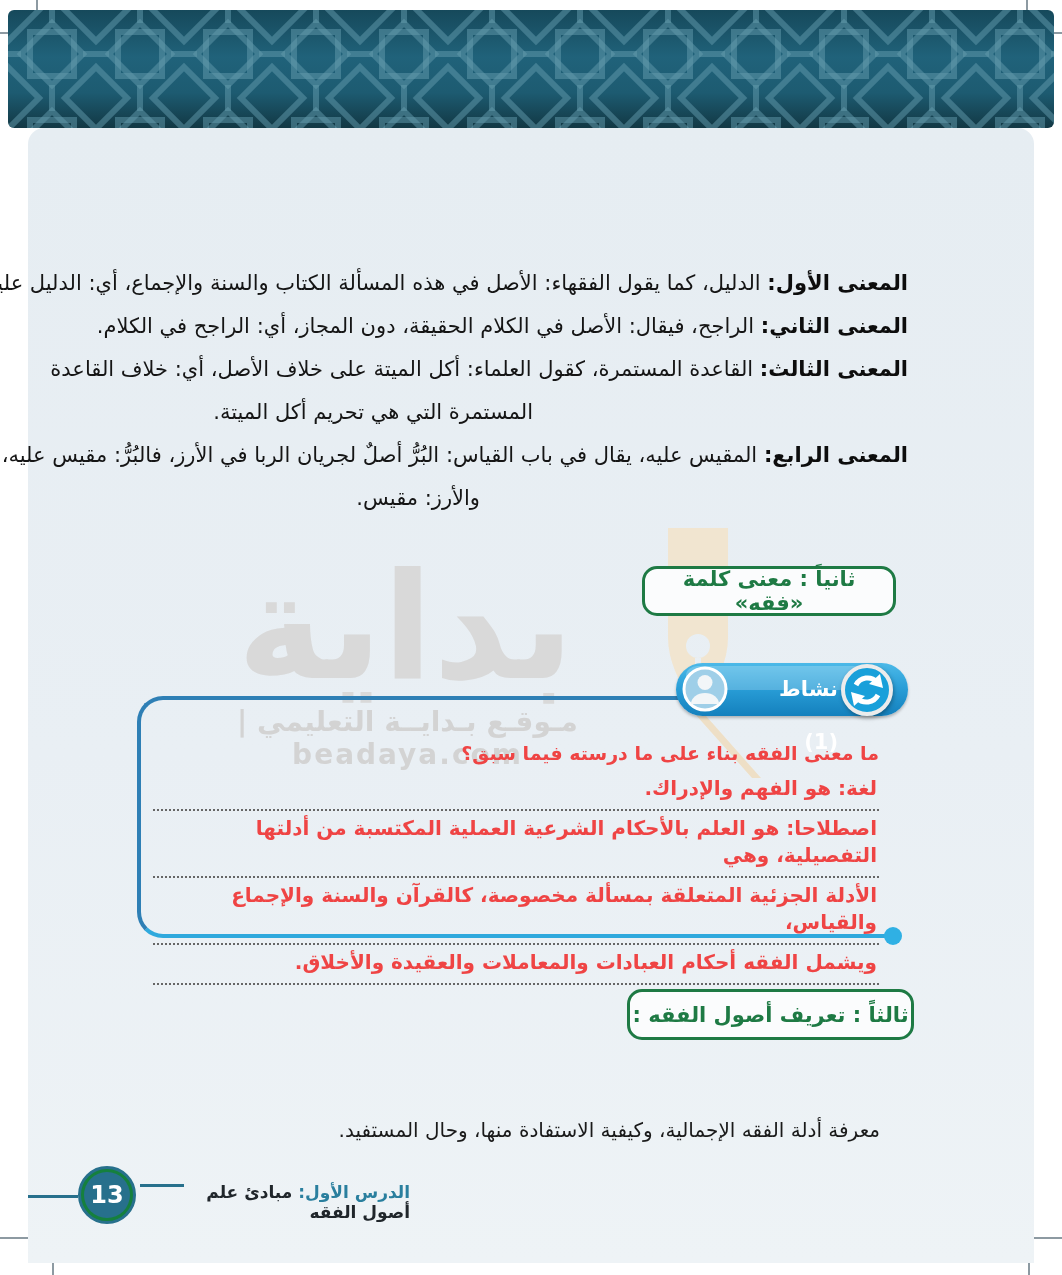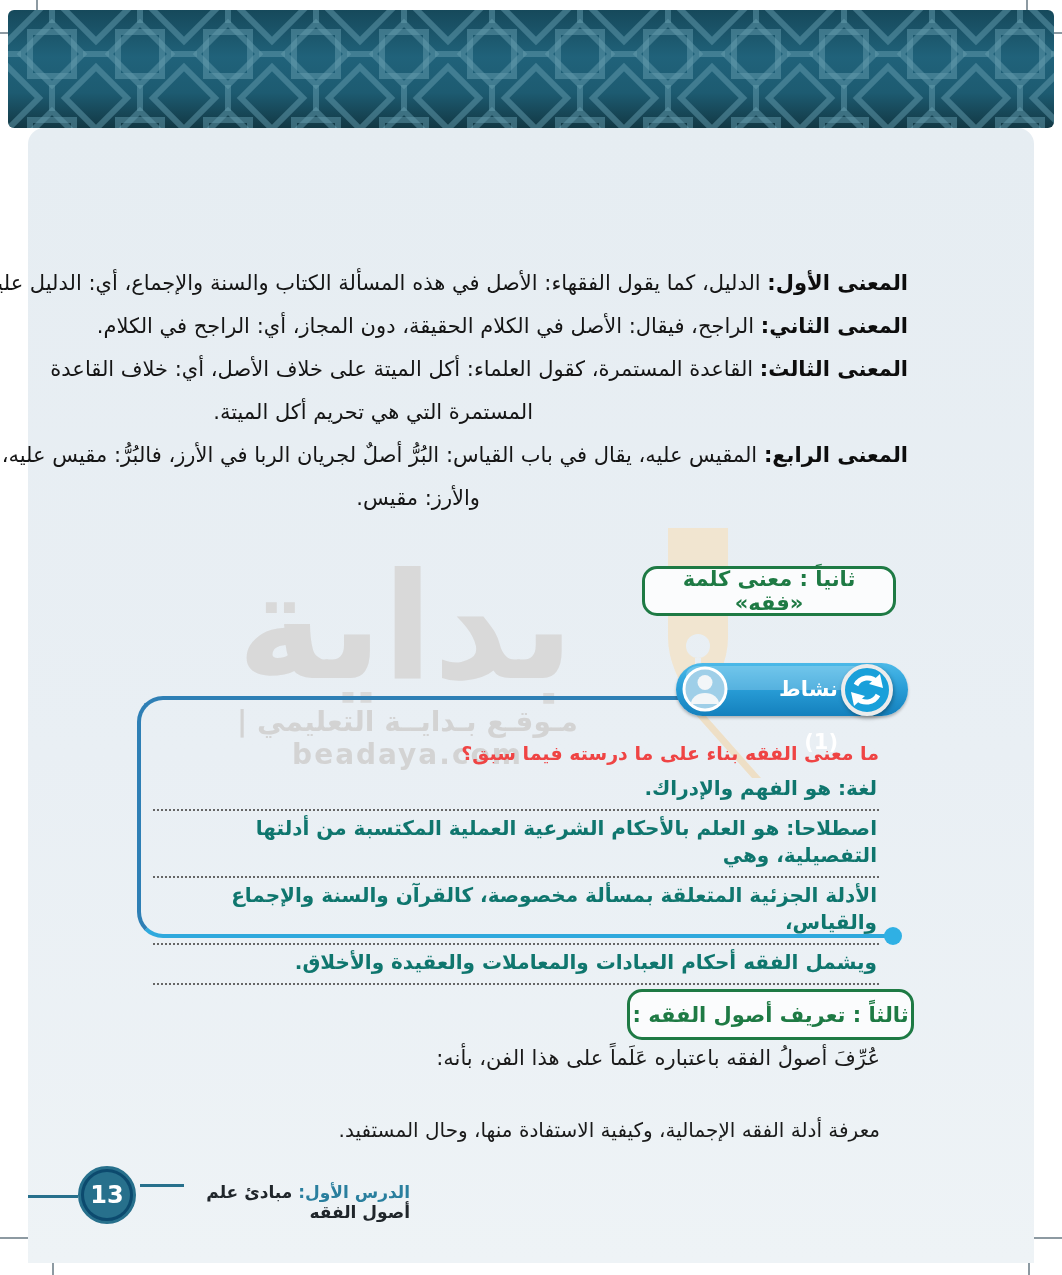--- a/index.html
+++ b/index.html
@@ -41,21 +41,21 @@
   .label-three{left:627px;top:989px;width:281px;height:45px;}
 
   
   .activity-box{left:137px;top:696px;width:756px;height:242px;z-index:2;
      border-top:4px solid #2e7fb5;border-left:4px solid #2e7fb5;border-bottom:4px solid #2fa9dd;
      border-radius:26px 0 0 26px;box-sizing:border-box;padding:0 14px 0 12px;}
   .activity-box::after{content:'';position:absolute;right:-9px;bottom:-11px;width:18px;height:18px;
      border-radius:50%;background:#2fb0e4;}
   .question{margin-top:40px;margin-bottom:4px;font-size:19px;font-weight:bold;color:#ef4444;
             text-align:right;line-height:27px;}
-  .answer{font-size:20px;font-weight:bold;color:#0f766e;text-align:right;line-height:27px;
+  .answer{font-size:20px;font-weight:bold;color:#ef4444;text-align:right;line-height:27px;
           padding:4px 2px 7px;border-bottom:2px dotted #666;}
 
   
   .pill{left:676px;top:663px;width:232px;height:53px;border-radius:27px;z-index:5;
         background:linear-gradient(180deg,#4cb9e8 0%,#2a9fd8 45%,#1480bd 100%);
         box-shadow:0 2px 3px rgba(0,0,0,.25);}
   .pill::before{content:'';position:absolute;left:10px;right:40px;top:3px;height:24px;
         background:rgba(255,255,255,.22);border-radius:24px 24px 60px 20px / 20px 20px 30px 10px;}
   .pill-title{position:absolute;left:62px;right:70px;top:0;height:55px;line-height:53px;
         color:#fff;font-weight:bold;font-size:21px;text-align:right;}
@@ -63,21 +63,21 @@
   .refresh{position:absolute;left:164px;top:0px;filter:drop-shadow(1px 2px 2px rgba(0,0,0,.3));}
 
   
   .def-intro{left:135px;top:1046px;width:745px;font-size:21px;color:#1a1a1a;text-align:right;}
   .def-text{left:135px;top:1092px;width:745px;font-size:20px;color:#1a1a1a;text-align:right;margin-top:26px;}
 
   
   .f-rule{left:28px;top:1195px;width:50px;height:3px;background:#27708c;}
   .f-short{left:140px;top:1184px;width:44px;height:3px;background:#27708c;}
   .badge{left:78px;top:1166px;width:58px;height:58px;border:3px solid #27708c;border-radius:50%;
-         background:#0c4a6e;box-sizing:border-box;padding:3px;z-index:6;}
+         background:#15803d;box-sizing:border-box;padding:3px;z-index:6;}
   .badge-inner{width:100%;height:100%;border-radius:50%;background:#27708c;color:#fff;
          font-weight:bold;font-size:24px;display:flex;align-items:center;justify-content:center;}
   .lesson{left:165px;top:1182px;width:245px;text-align:right;font-size:17px;font-weight:bold;}
   .lesson-label{color:#2a7f9e;}
   .lesson-title{color:#20262b;}
 </style>
 </head>
 <body>
 
 <div class="page">
@@ -161,21 +161,20 @@
       <circle cx="27" cy="27" r="24" fill="#19a0da" stroke="#ececec" stroke-width="4"></circle>
       <path d="M16 22 a13 13 0 0 1 21 -3" fill="none" stroke="#ffffff" stroke-width="5"></path>
       <polygon points="40,11 43,25 29,21" fill="#ffffff"></polygon>
       <path d="M38 32 a13 13 0 0 1 -21 3" fill="none" stroke="#ffffff" stroke-width="5"></path>
       <polygon points="14,43 11,29 25,33" fill="#ffffff"></polygon>
     </svg>
   </div>
 
   <div class="abs ar green-label label-three">ثالثاً : تعريف أصول الفقه :</div>
 
-  <div class="abs ar def-intro">عُرِّفَ أصولُ الفقه باعتباره عَلَماً على هذا الفن، بأنه:</div>
   <div class="abs ar def-text">معرفة أدلة الفقه الإجمالية، وكيفية الاستفادة منها، وحال المستفيد.</div>
 
   <div class="abs f-rule"></div>
   <div class="abs badge">
     <div class="badge-inner">13</div>
   </div>
   <div class="abs f-short"></div>
   <div class="abs ar lesson">
     <span class="lesson-label">الدرس الأول:</span><span class="lesson-title"> مبادئ علم أصول الفقه</span>
   </div>

